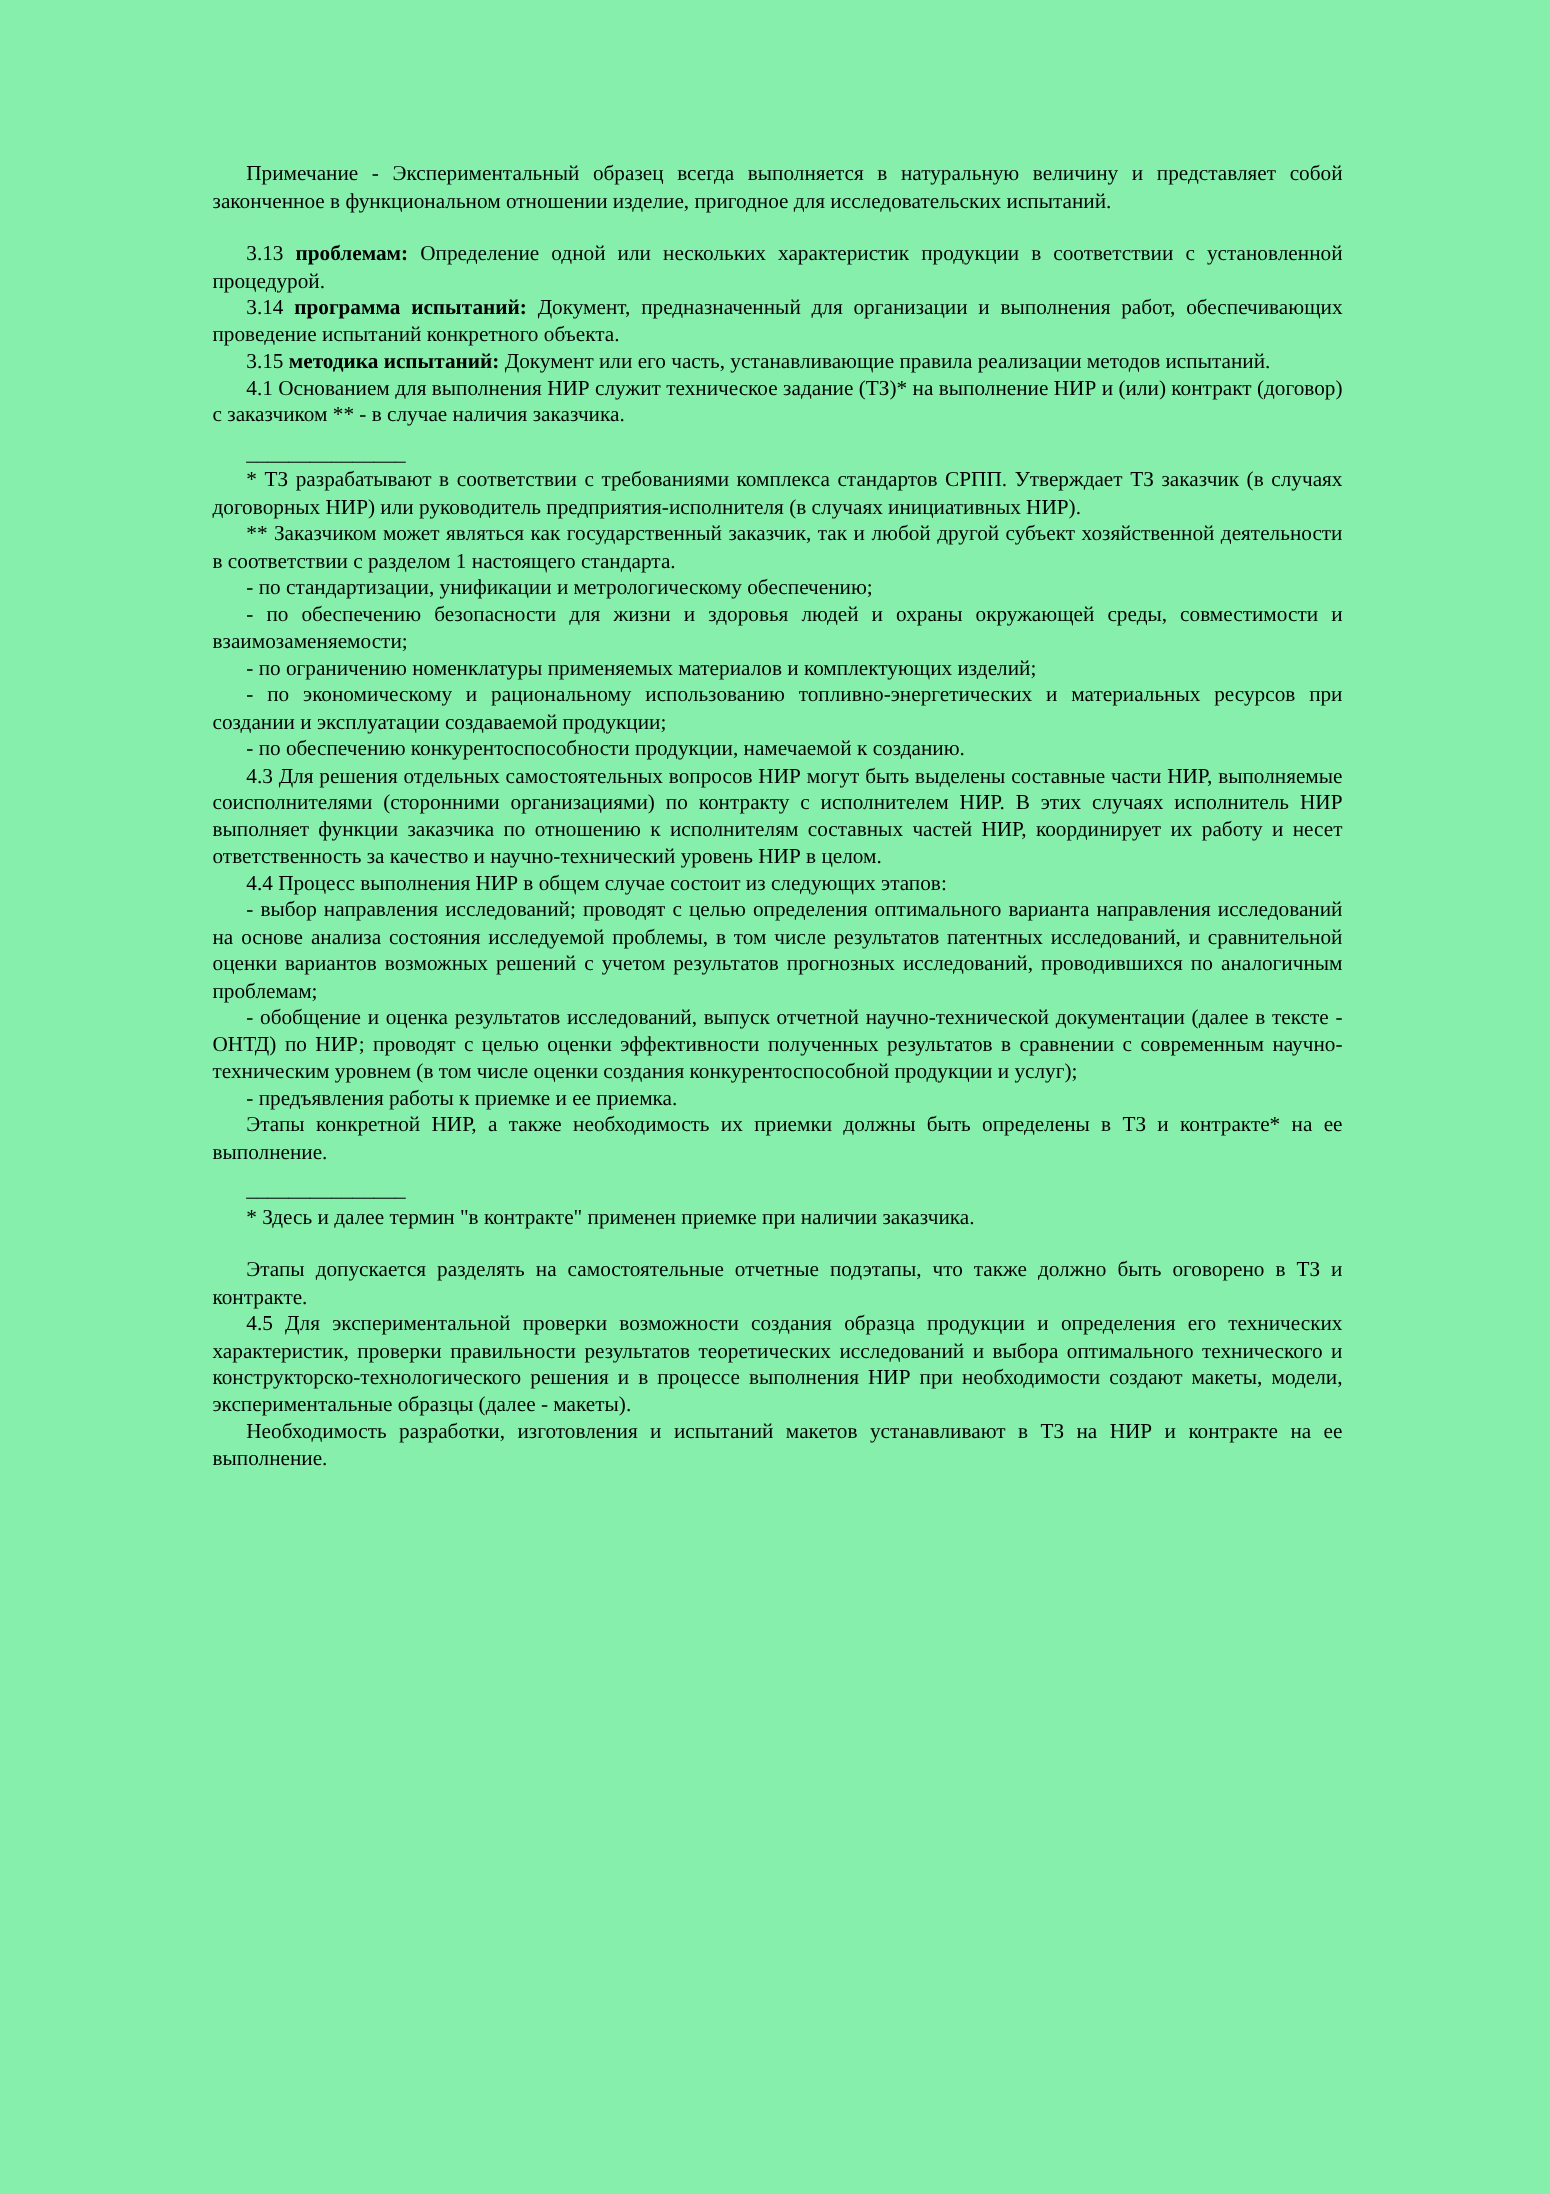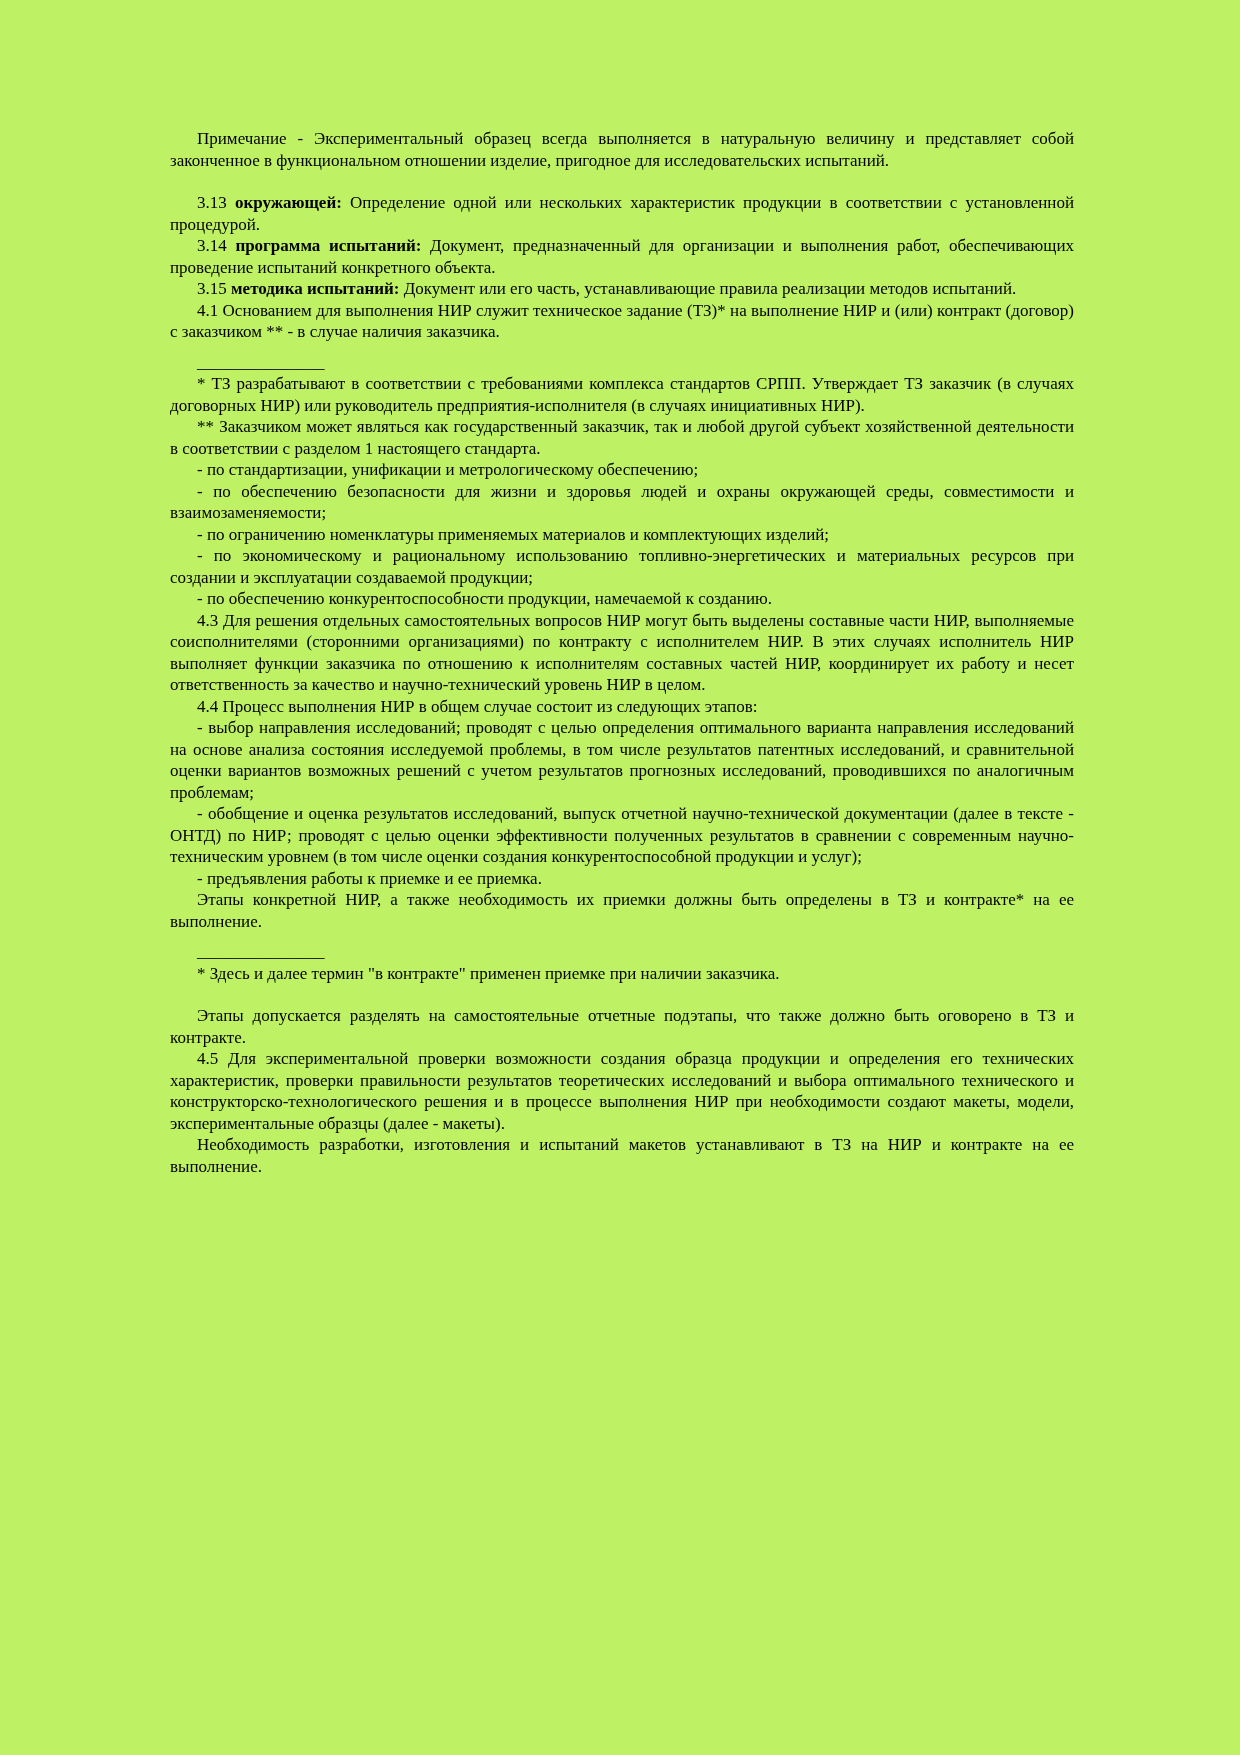--- a/index.html
+++ b/index.html
@@ -5,21 +5,21 @@
   html, body {
     margin: 0;
     padding: 0;
     background: #ffffff;
   }
   .page {
     width: 1240px;
     min-height: 1755px;
     box-sizing: border-box;
     padding: 128px 166px 60px 170px;
-    background: #bef264;
+    background: #86efac;
     font-family: "Liberation Serif", "DejaVu Serif", serif;
     font-size: 17px;
     line-height: 21.5px;
     color: #000000;
   }
   p {
     margin: 0;
     text-align: justify;
     text-indent: 27px;
   }
@@ -38,21 +38,21 @@
     letter-spacing: 0;
   }
 </style>
 </head>
 <body>
 
 <div class="page">
 
   <p>Примечание - Экспериментальный образец всегда выполняется в натуральную величину и представляет собой законченное в функциональном отношении изделие, пригодное для исследовательских испытаний.</p>
 
-  <p class="gap-before"><span>3.13 </span><span class="bold">окружающей:</span><span> Определение одной или нескольких характеристик продукции в соответствии с установленной процедурой.</span></p>
+  <p class="gap-before"><span>3.13 </span><span class="bold">проблемам:</span><span> Определение одной или нескольких характеристик продукции в соответствии с установленной процедурой.</span></p>
 
   <p><span>3.14 </span><span class="bold">программа испытаний:</span><span> Документ, предназначенный для организации и выполнения работ, обеспечивающих проведение испытаний конкретного объекта.</span></p>
 
   <p><span>3.15 </span><span class="bold">методика испытаний:</span><span> Документ или его часть, устанавливающие правила реализации методов испытаний.</span></p>
 
 
   <p>4.1 Основанием для выполнения НИР служит техническое задание (ТЗ)* на выполнение НИР и (или) контракт (договор) с заказчиком ** - в случае наличия заказчика.</p>
 
   <p class="footnote-sep half-gap-before">_______________</p>
   <p>* ТЗ разрабатывают в соответствии с требованиями комплекса стандартов СРПП. Утверждает ТЗ заказчик (в случаях договорных НИР) или руководитель предприятия-исполнителя (в случаях инициативных НИР).</p>

